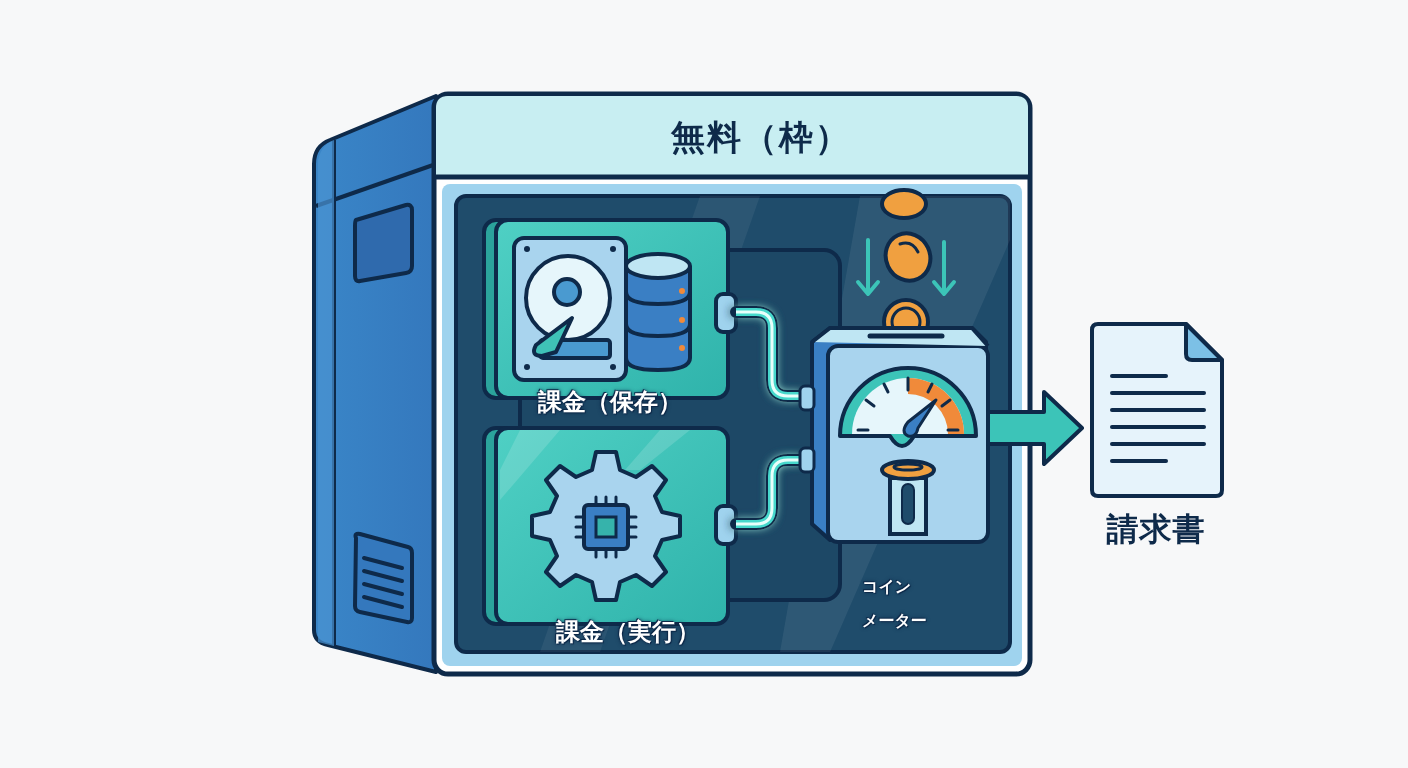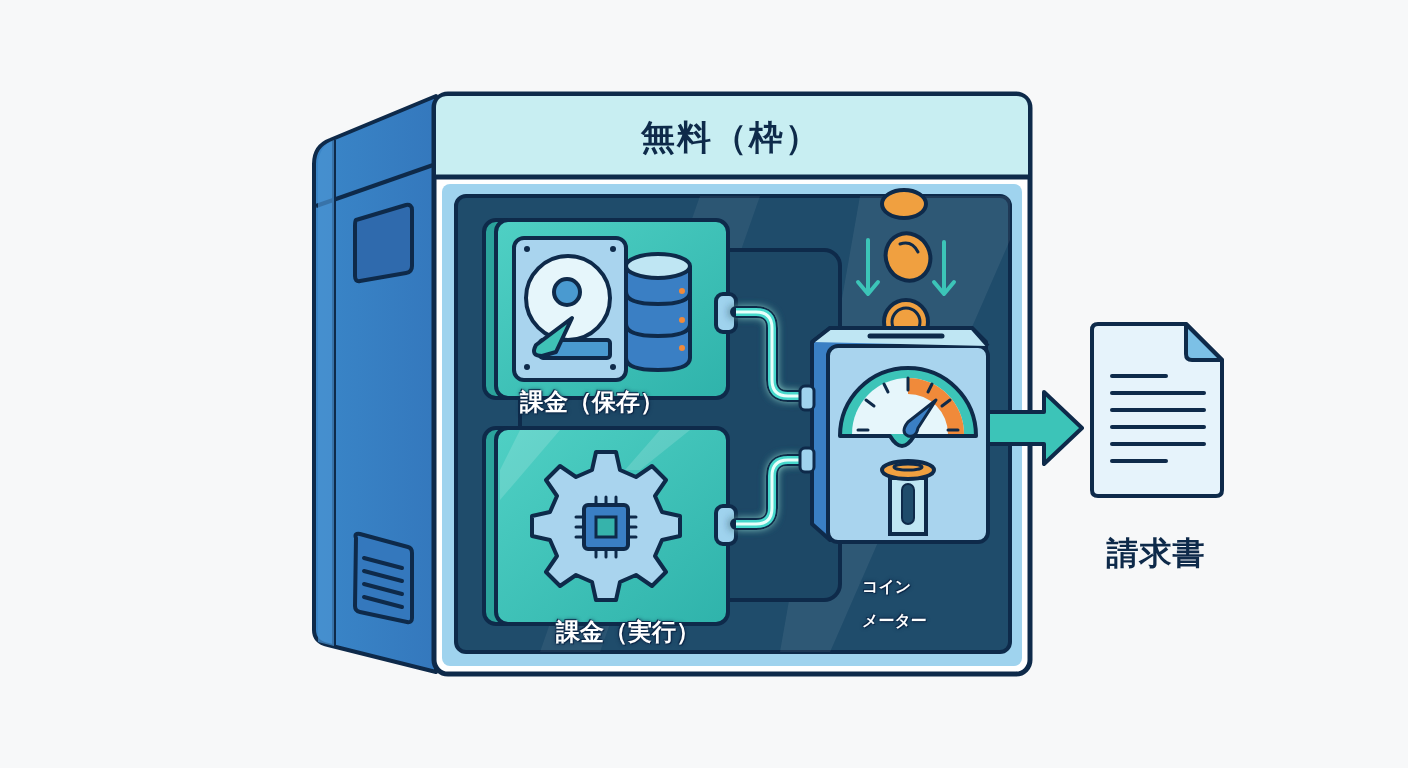--- a/index.html
+++ b/index.html
@@ -6,32 +6,32 @@
     body {
       width: 1408px; height: 768px;
       background: #f7f8f9;
       position: relative; overflow: hidden;
       font-family: "DejaVu Sans", sans-serif;
     }
     .abs { position: absolute; }
     .title-text {
       position: absolute; left: 436px; top: 104px; width: 590px; height: 68px;
       display: flex; align-items: center; justify-content: center;
-      font-size: 34px; font-weight: bold; color: #0e2a4a; letter-spacing: 2px;
+      font-size: 34px; font-weight: bold; color: #0e2a4a; letter-spacing: 2px; padding-left: 30px;
     }
     .label-white {
       position: absolute; color: #ffffff; font-weight: bold;
       text-shadow: 0 0 4px #0e2a4a, 0 0 2px #0e2a4a, 1px 1px 0 #0e2a4a, -1px -1px 0 #0e2a4a;
       white-space: nowrap;
     }
-    .label-storage { left: 520px; top: 386px; font-size: 24px; width: 180px; text-align: left; }
+    .label-storage { left: 520px; top: 386px; font-size: 24px; width: 180px; text-align: center; }
     .label-exec { left: 520px; top: 616px; font-size: 24px; width: 180px; text-align: right; }
     .label-coin { left: 862px; top: 570px; font-size: 16px; line-height: 34px; }
     .label-invoice {
-      position: absolute; left: 1086px; top: 532px; width: 140px; text-align: center;
+      position: absolute; left: 1086px; top: 508px; width: 140px; text-align: center;
       font-size: 32px; font-weight: bold; color: #0e2a4a; letter-spacing: 1px;
     }
   </style>
 </head>
 <body>
 
 <svg class="abs" width="1408" height="768" viewBox="0 0 1408 768" style="left:0;top:0;">
   <defs>
     <linearGradient id="sideGrad" x1="0" x2="1" y1="0" y2="0">
       <stop offset="0" stop-color="#3a86c8"></stop>

